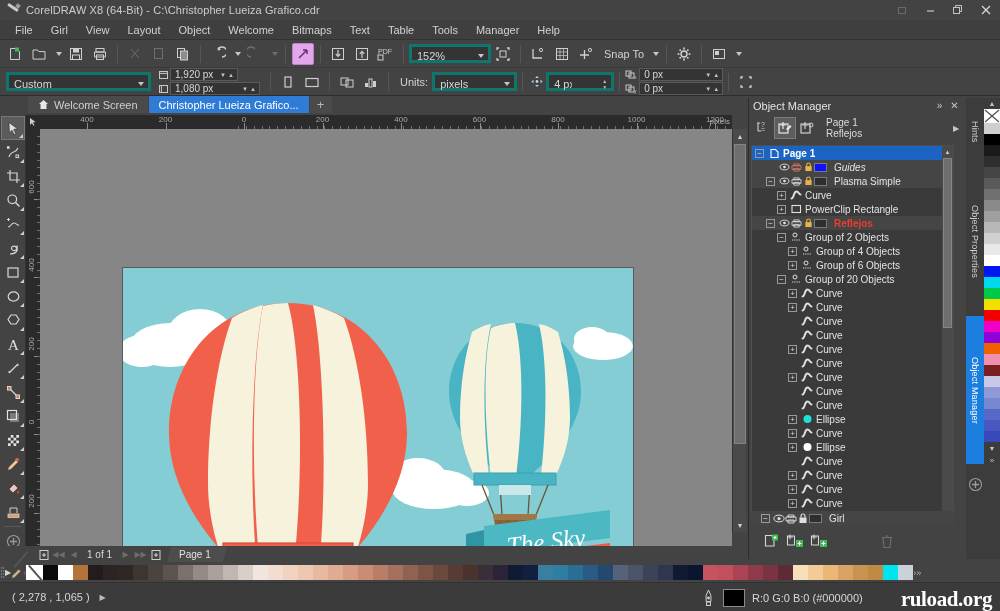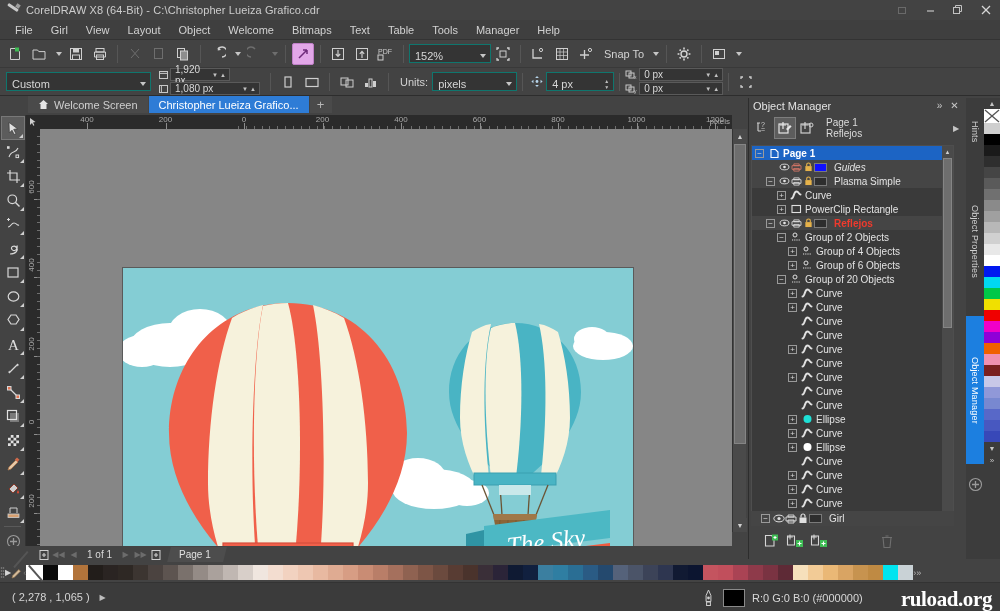--- a/index.html
+++ b/index.html
@@ -40,21 +40,21 @@
     border-bottom:1px solid #393939; }
   .tbrow2 { height:28px; background:#434343; display:flex; align-items:center; padding:0 3px;
     border-bottom:1px solid #2d2d2d; }
   .tbtn { width:22px; height:22px; margin:0 1px; display:flex; align-items:center; justify-content:center;
     border:1px solid transparent; border-radius:2px; color:#cfcfcf; position:relative; }
   .tbtn.dis { color:#6e6e6e; }
   .sep { width:1px; height:18px; background:#565656; margin:0 5px; }
   .caret { width:0;height:0;border-left:3px solid transparent;border-right:3px solid transparent;
     border-top:4px solid #c6c6c6; margin-left:2px; }
 
-  .combo { height:19px; background:#343434; border:1px solid #0f766e; display:flex; align-items:center;
+  .combo { height:19px; background:#343434; border:3px solid #0f766e; display:flex; align-items:center;
     padding:4px 2px 0 5px; color:#d6d6d6; font-size:11px;gap:28px; }
   .combo .cval { flex:1; white-space:nowrap; overflow:hidden; }
   .combo .cdrop { width:13px; display:flex; align-items:center; justify-content:center; }
 
   .spinbox { height:13px; background:#343434; border:1px solid #5a5a5a; display:flex; align-items:center;
     padding:0 1px 0 4px; color:#d9d9d9; font-size:10px; }
   .spinbox .sval{ flex:1; }
   .spin-arrows { display:flex; flex-direction:column; width:9px; }
   .spin-arrows i { font-style:normal; font-size:5px; line-height:6px; color:#bfbfbf; text-align:center; }
   .arrowpair { display:flex; width:16px; justify-content:space-between; padding-right:2px; }
@@ -400,21 +400,21 @@
         </div>
     </div>
     <div style="display:flex;flex-direction:column;gap:1px;margin-left:7px">
       <div style="display:flex;align-items:center">
         <div style="width:12px">
           <svg width="11" height="10" viewBox="0 0 11 10">
               <rect x="1.5" y="1.5" width="8" height="7" fill="none" stroke="#c8c8c8"></rect>
               <line x1="1.5" y1="3.4" x2="9.5" y2="3.4" stroke="#c8c8c8"></line>
             </svg>
         </div>
-        <div class="spinbox" style="width:60px">
+        <div class="spinbox" style="width:68px">
           <div class="sval">1,920 px</div>
           <div class="arrowpair">
               <i>▼</i>
               <i>▲</i>
             </div>
         </div>
       </div>
       <div style="display:flex;align-items:center">
         <div style="width:12px">
           <svg width="11" height="10" viewBox="0 0 11 10">

